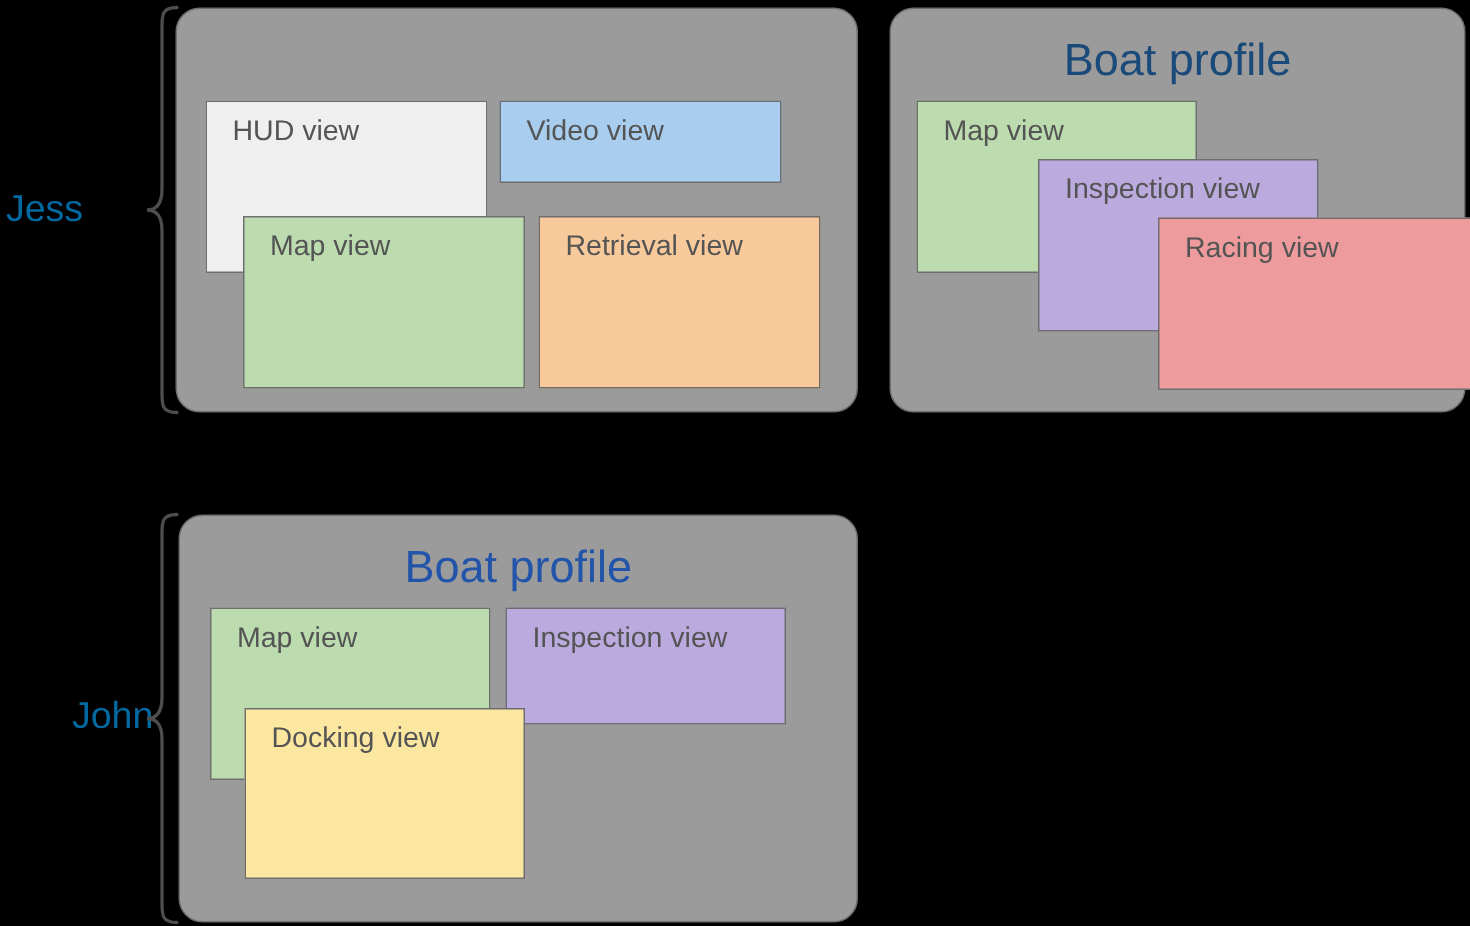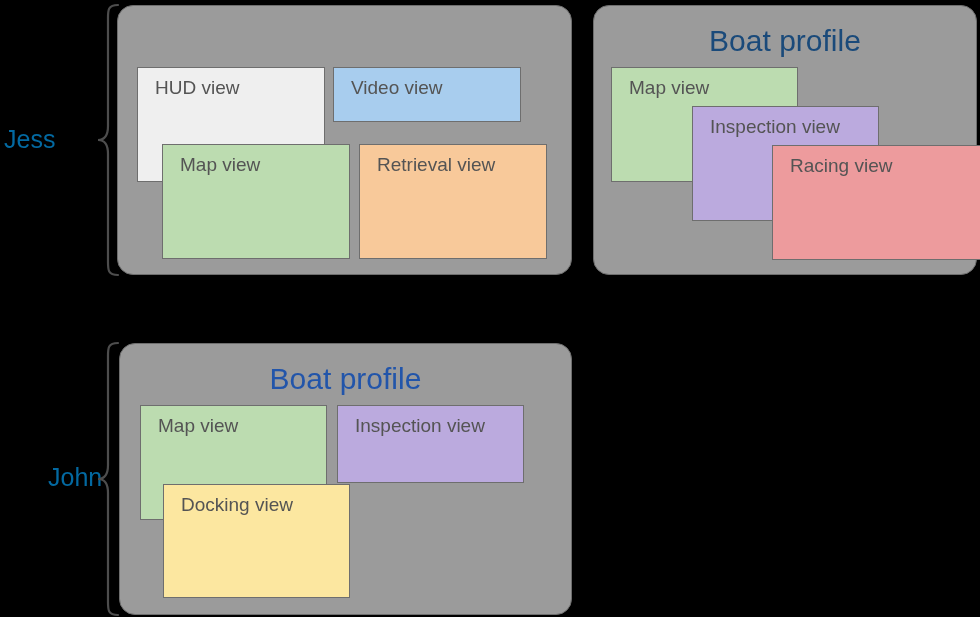--- a/index.html
+++ b/index.html
@@ -137,19 +137,19 @@
     <div class="profile-title" style="top:20px; color:#2255aa;">Boat profile</div>
 
     <div class="view-window" style="left:20px; top:61px; width:187px; height:115px; background:#bcdcb0; z-index:1;">
       <span class="view-label">Map view</span>
     </div>
 
     <div class="view-window" style="left:217px; top:61px; width:187px; height:78px; background:#bbaade; z-index:2;">
       <span class="view-label">Inspection view</span>
     </div>
 
-    <div class="view-window" style="left:43px; top:140px; width:187px; height:114px; background:#fce7a0; z-index:3;">
+    <div class="view-window" style="left:43px; top:128px; width:187px; height:114px; background:#fce7a0; z-index:3;">
       <span class="view-label">Docking view</span>
     </div>
 
   </div>
 
 </div>
 
 </body></html>

